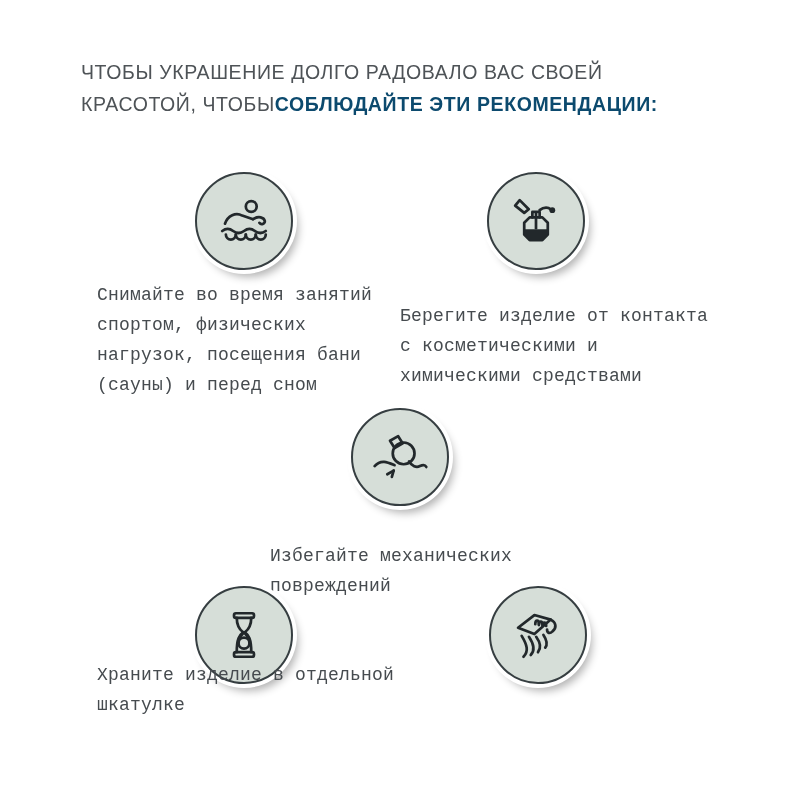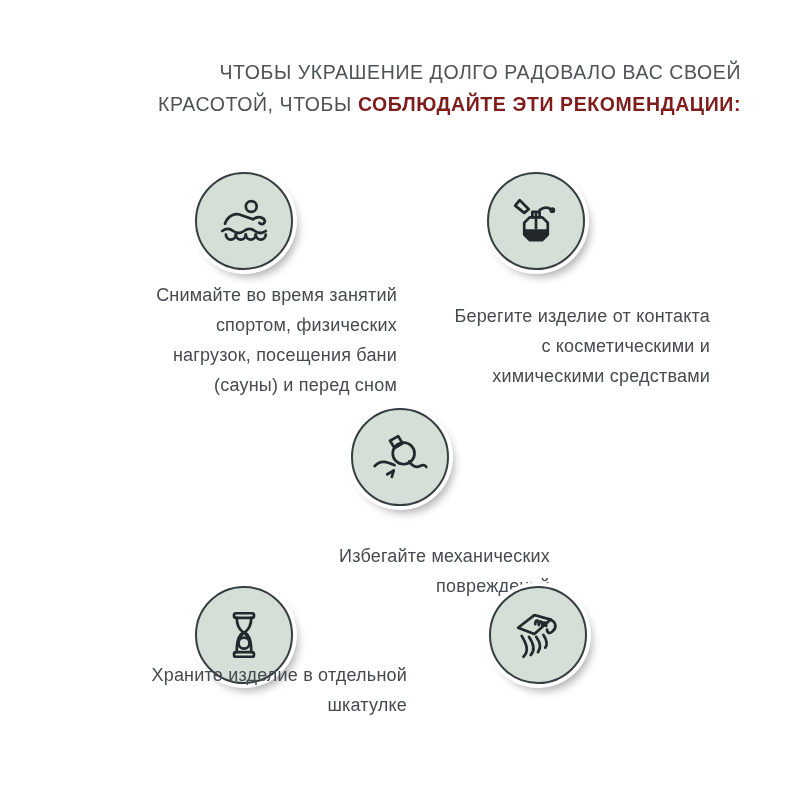--- a/index.html
+++ b/index.html
@@ -1,37 +1,37 @@
 <!DOCTYPE html>
 <html><head>
 <meta charset="utf-8">
 <style>
   html,body{margin:0;padding:0;background:#ffffff;}
   .page{
     position:relative;width:800px;height:800px;background:#ffffff;
-    font-family:"Liberation Sans",sans-serif;overflow:hidden;text-align:right;
+    font-family:"Liberation Sans",sans-serif;overflow:hidden;
   }
   .header{
     position:absolute;left:81px;top:56px;width:660px;
     font-size:19.5px;line-height:32px;letter-spacing:.6px;
     color:#4e5357;font-weight:400;
   }
-  .header .bold{font-weight:700;color:#7f1d1d;margin-left:6px;}
+  .header .bold{font-weight:700;color:#0c4a6e;}
   .badge{
     position:absolute;width:94px;height:94px;border-radius:50%;
     background:#d6ded8;border:2px solid #363e41;
     box-shadow:0 0 0 4px #ffffff, 5px 7px 9px rgba(0,0,0,.30);
     display:flex;align-items:center;justify-content:center;
   }
   .badge svg{display:block;}
   .icon-stroke{fill:none;stroke:#22282b;stroke-width:3;stroke-linecap:round;stroke-linejoin:round;}
   .icon-fill{fill:#22282b;stroke:none;}
   .caption{
     position:absolute;font-size:18px;line-height:30px;letter-spacing:.2px;
-    color:#464b4f;white-space:pre-line;
+    color:#464b4f;white-space:pre-line;font-family:Liberation Mono, monospace;
   }
 </style>
 </head>
 <body>
 
 <div class="page">
 
   <div class="header">
     <div>ЧТОБЫ УКРАШЕНИЕ ДОЛГО РАДОВАЛО ВАС СВОЕЙ</div>
     <div><span>КРАСОТОЙ, ЧТОБЫ</span><span class="bold">СОБЛЮДАЙТЕ ЭТИ РЕКОМЕНДАЦИИ:</span></div>

